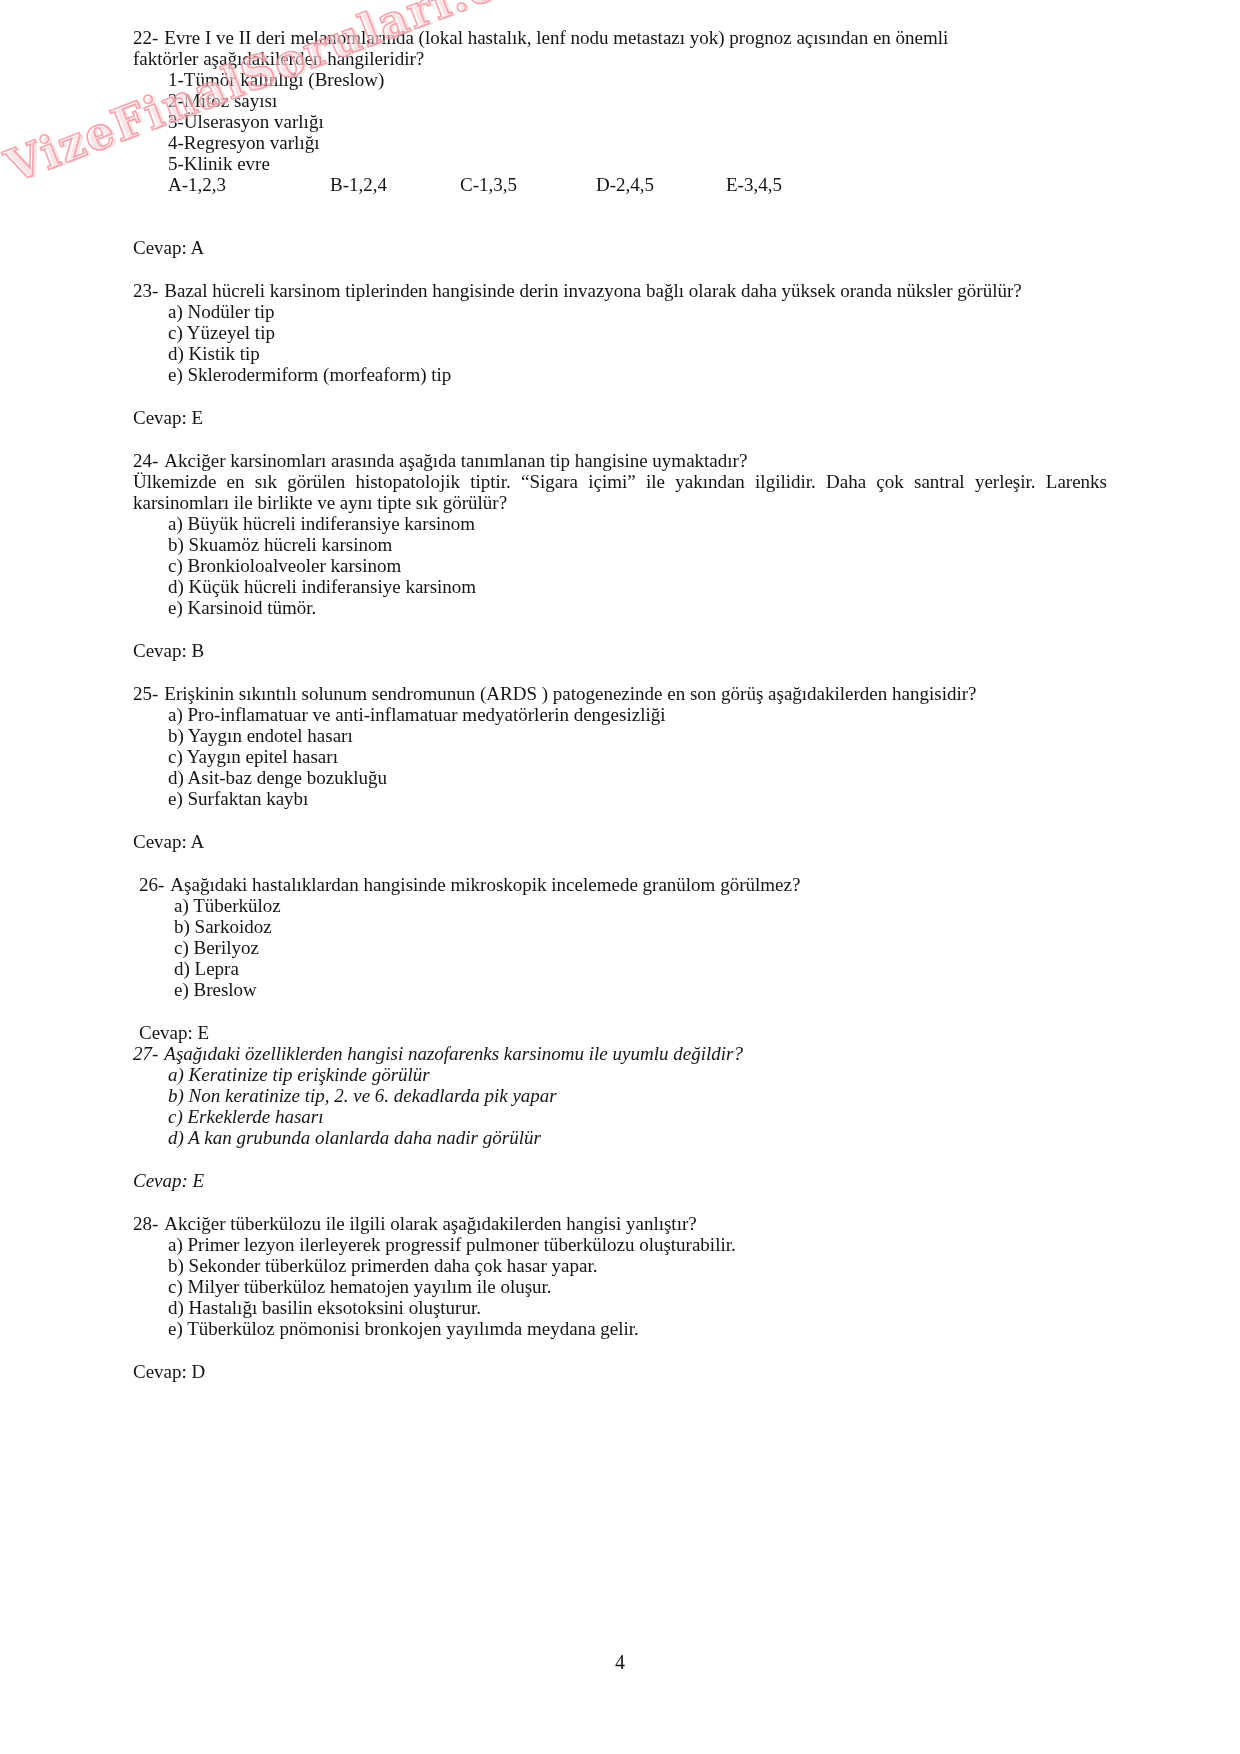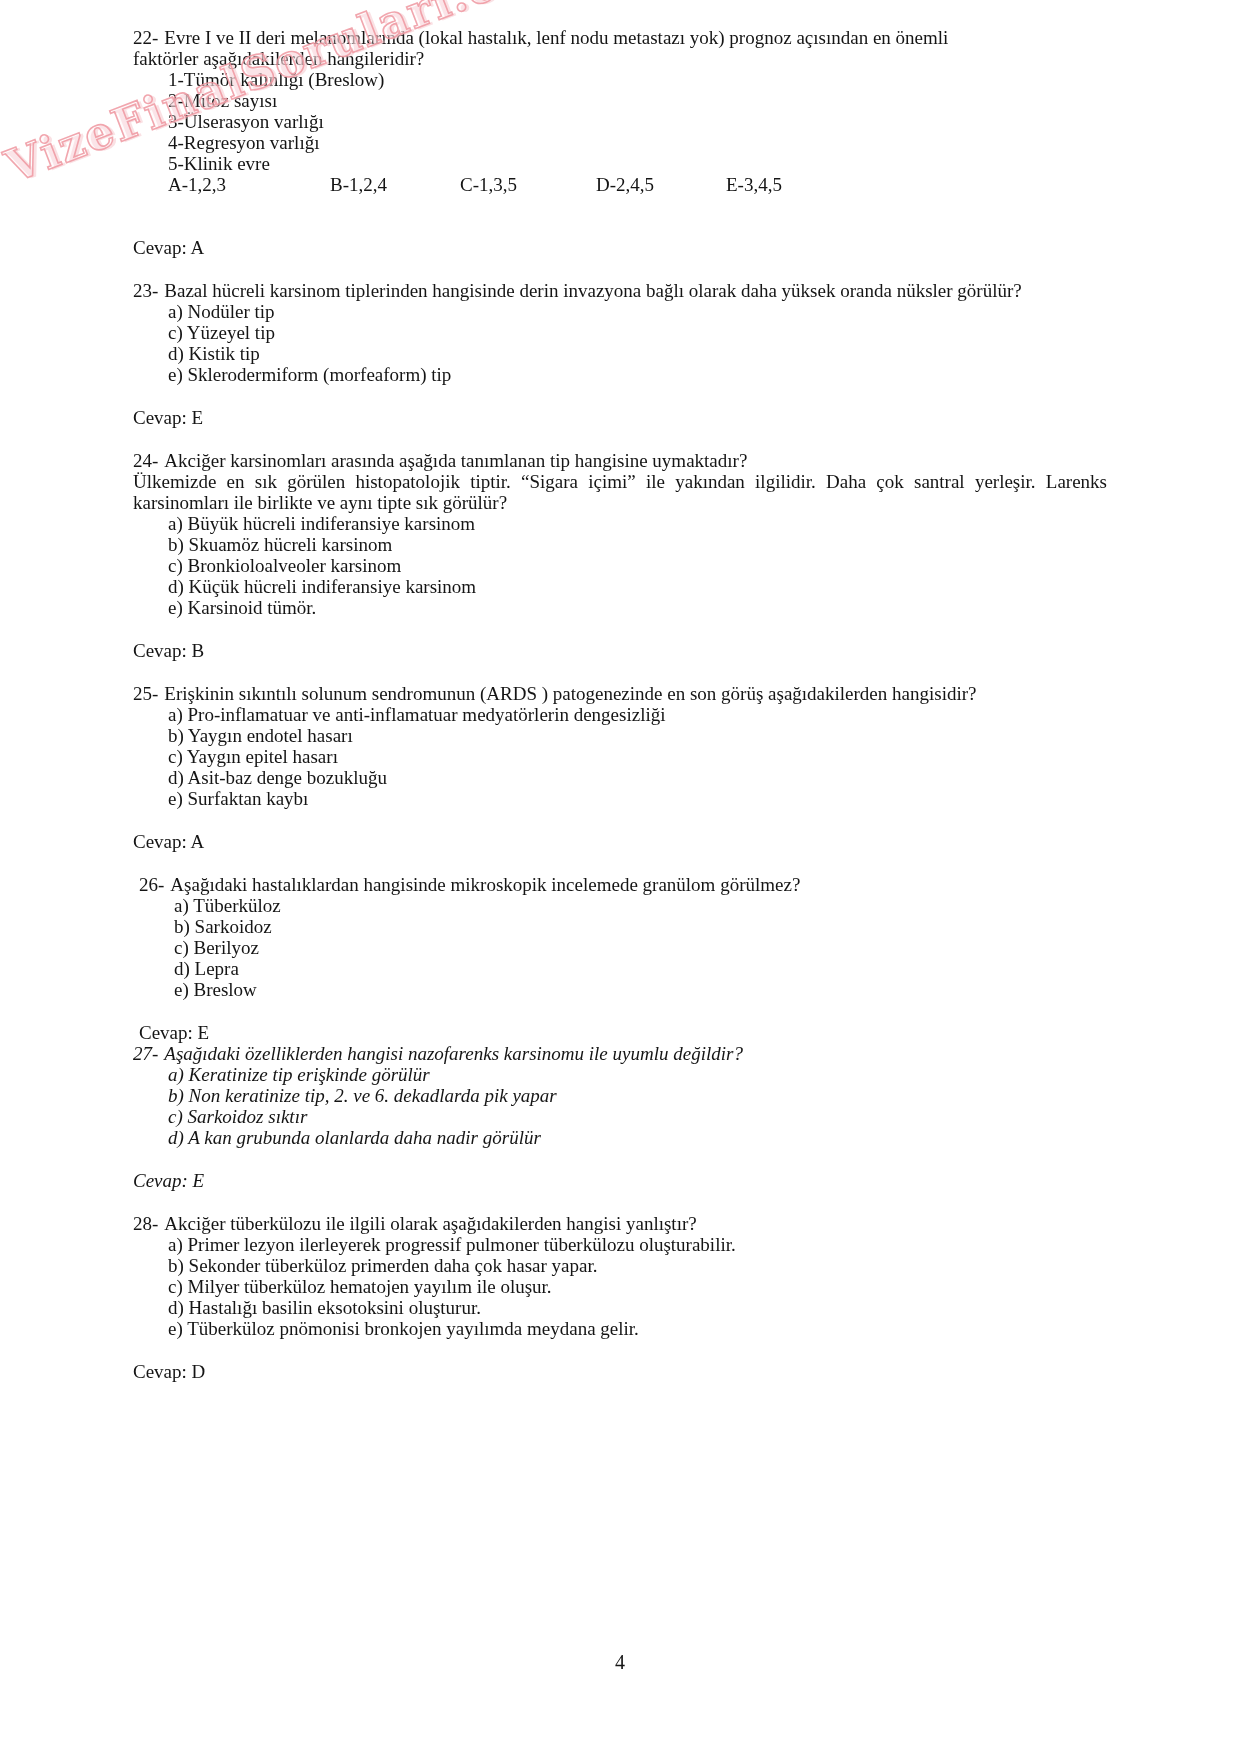--- a/index.html
+++ b/index.html
@@ -147,21 +147,21 @@
     <div class="answer mb0">Cevap: E</div>
   </section>
 
   <section class="question tight">
     <div class="q-line">
       <span class="qnum">27-</span><span>Aşağıdaki özelliklerden hangisi nazofarenks karsinomu ile uyumlu değildir?</span>
     </div>
     <div class="options">
       <div class="option">a) Keratinize tip erişkinde görülür</div>
       <div class="option">b) Non keratinize tip, 2. ve 6. dekadlarda pik yapar</div>
-      <div class="option">c) Sarkoidoz sıktır</div>
+      <div class="option">c) Erkeklerde hasarı</div>
       <div class="option">d) A kan grubunda olanlarda daha nadir görülür</div>
     </div>
     <div class="answer">Cevap: E</div>
   </section>
 
   <section class="question">
     <div class="q-line">
       <span class="qnum">28-</span><span>Akciğer tüberkülozu ile ilgili olarak aşağıdakilerden hangisi yanlıştır?</span>
     </div>
     <div class="options">

